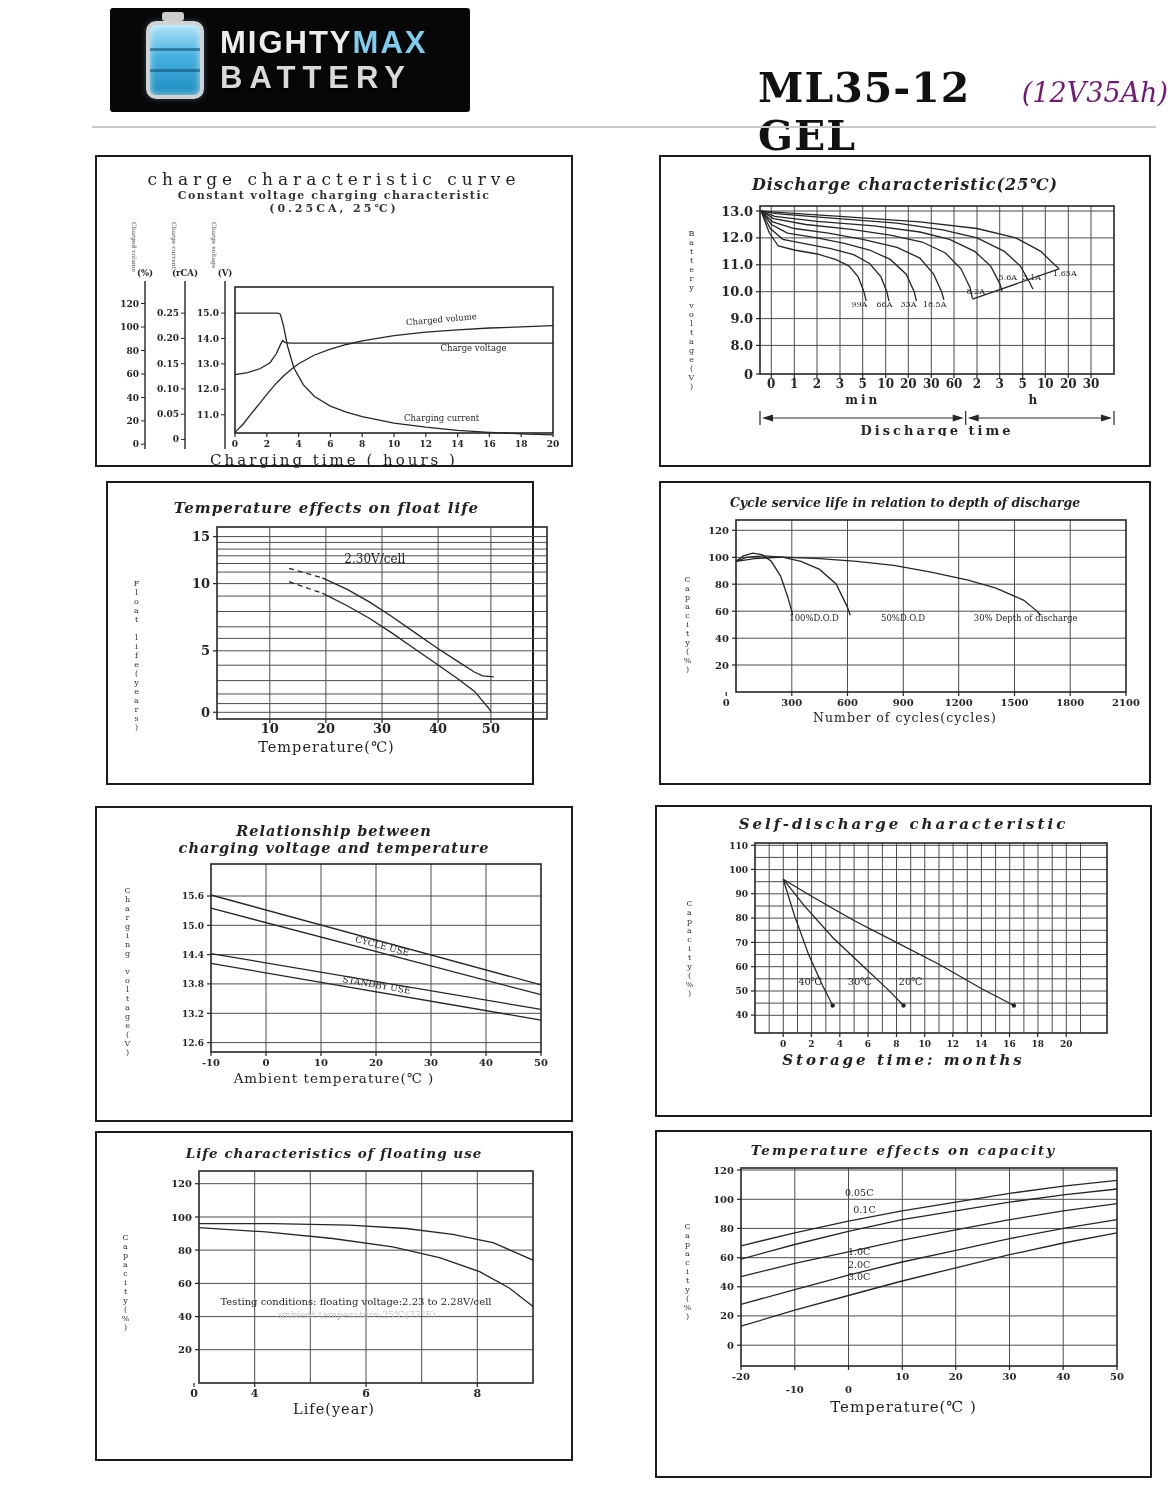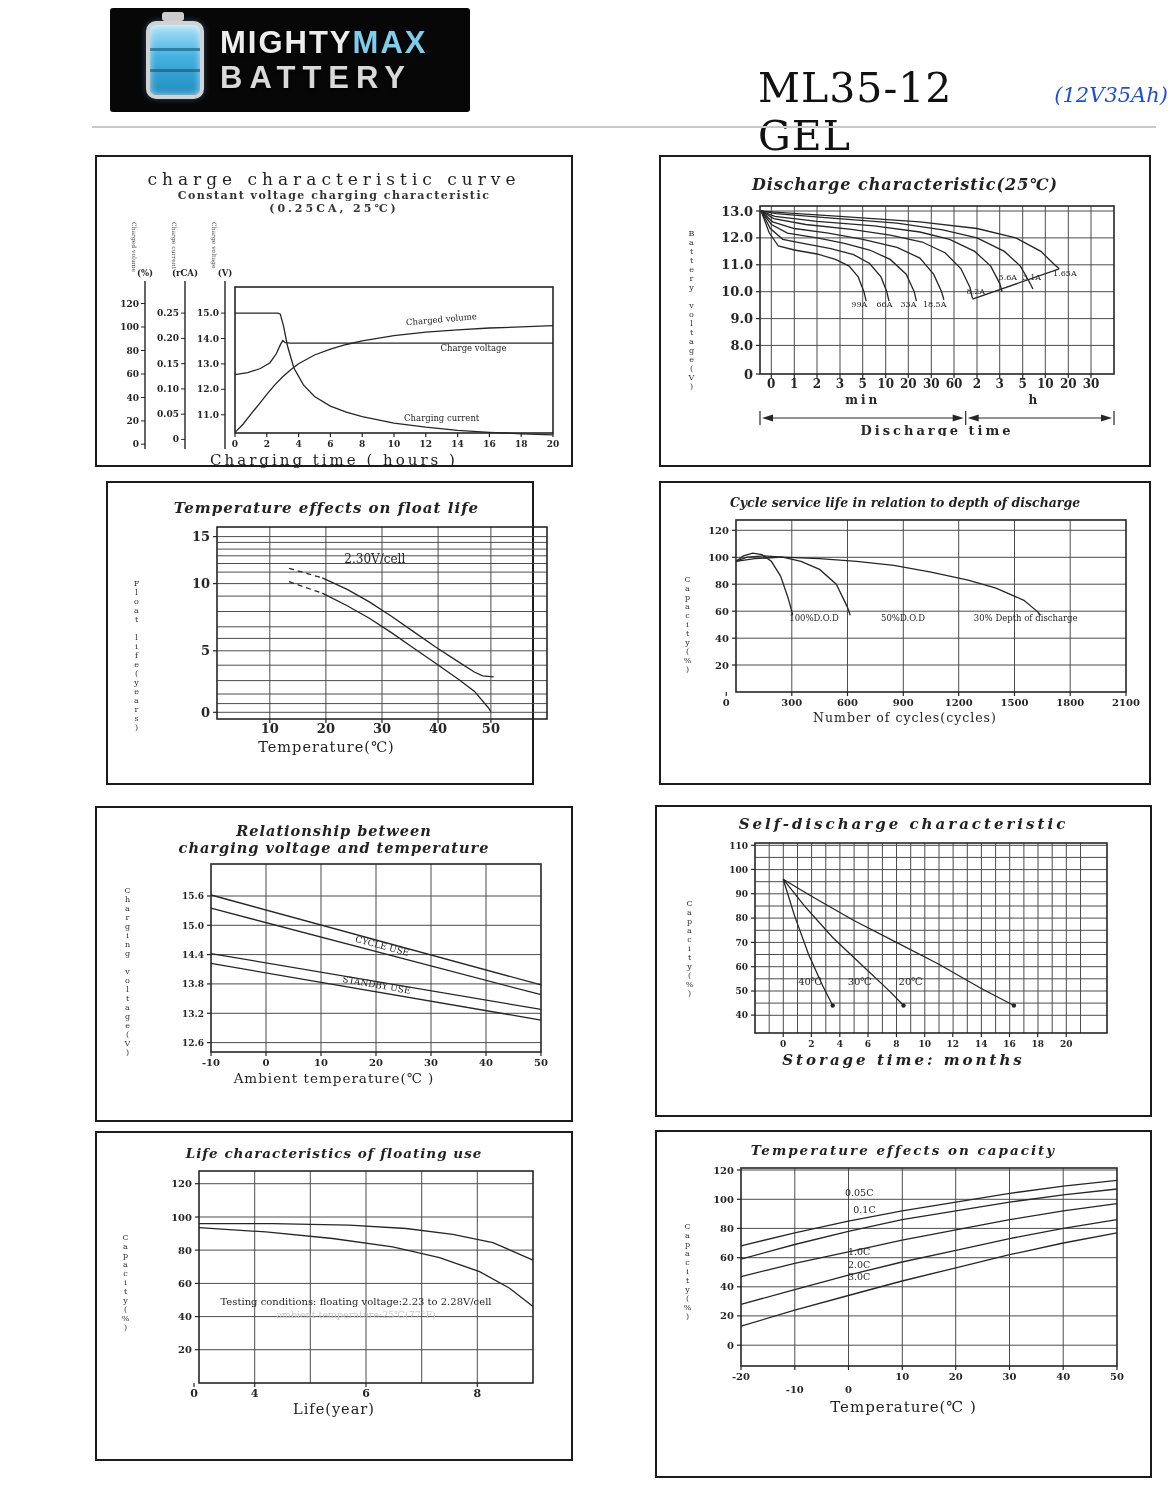--- a/index.html
+++ b/index.html
@@ -13,22 +13,22 @@
         box-shadow:inset 0 0 7px rgba(255,255,255,.65),0 0 6px rgba(120,200,240,.35);}
   .batt:before{content:"";position:absolute;left:12px;top:-13px;width:22px;height:9px;background:#cccccc;border-radius:3px;}
   .batt .seg{position:absolute;left:0;width:100%;height:3px;background:rgba(16,84,116,.6);}
   .logo-text{display:flex;flex-direction:column;line-height:1;}
   .lt-row{font-family:"Liberation Sans",sans-serif;font-weight:bold;}
   .lt1{font-size:31px;color:#ededed;letter-spacing:2px;text-shadow:0 2px 3px #000;}
   .lt2{font-size:31px;color:#7fccec;letter-spacing:2px;text-shadow:0 2px 3px #000;}
   .lt3{font-family:"Liberation Sans",sans-serif;font-weight:bold;font-size:31px;color:#d9d9d9;
        letter-spacing:7px;margin-top:4px;text-shadow:0 2px 3px #000;}
   .model-wrap{position:absolute;left:758px;top:64px;display:flex;align-items:baseline;gap:20px;}
-  .model{font-size:41px;font-weight:normal;letter-spacing:1px;color:#111;}
-  .spec{font-size:21px;font-style:italic;color:#1d4ed8;}
+  .model{font-size:41px;font-weight:bold;letter-spacing:1px;color:#111;}
+  .spec{font-size:27px;font-style:italic;color:#701a75;}
   .rule{position:absolute;left:92px;top:126px;width:1064px;border-top:2px solid #c9c9c9;}
   
   .panel{position:absolute;border:2px solid #1c1c1c;background:#fff;box-sizing:border-box;text-align:center;}
   .p1{left:95px;top:155px;width:478px;height:312px;padding-top:12px;}
   .p2{left:659px;top:155px;width:492px;height:312px;padding-top:18px;}
   .p3{left:106px;top:481px;width:428px;height:304px;padding-top:16px;padding-left:13px;}
   .p4{left:659px;top:481px;width:492px;height:304px;padding-top:12px;}
   .p5{left:95px;top:806px;width:478px;height:316px;padding-top:14px;}
   .p6{left:655px;top:805px;width:497px;height:312px;padding-top:8px;}
   .p7{left:95px;top:1131px;width:478px;height:330px;padding-top:12px;}

